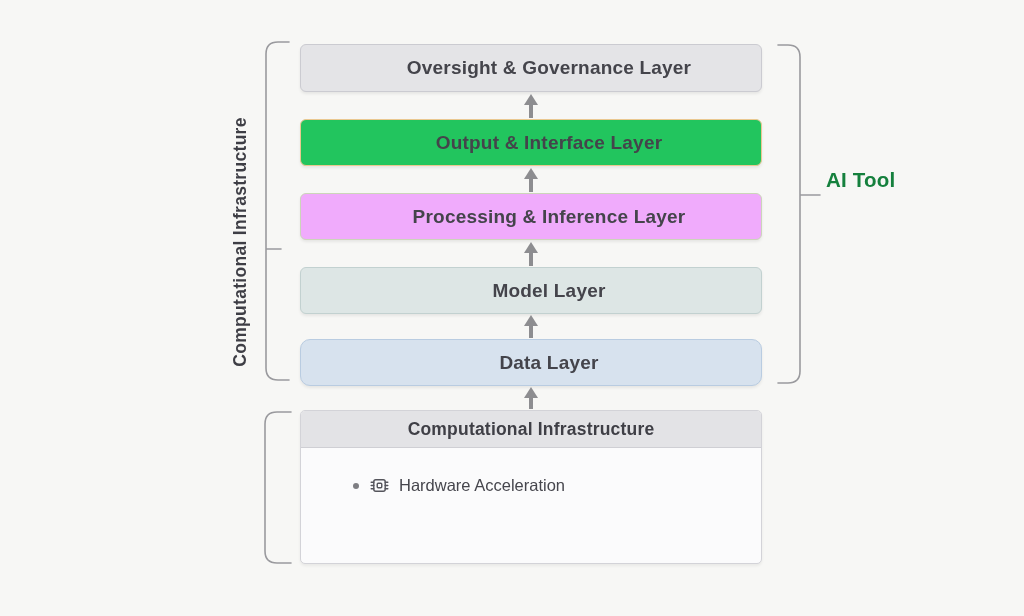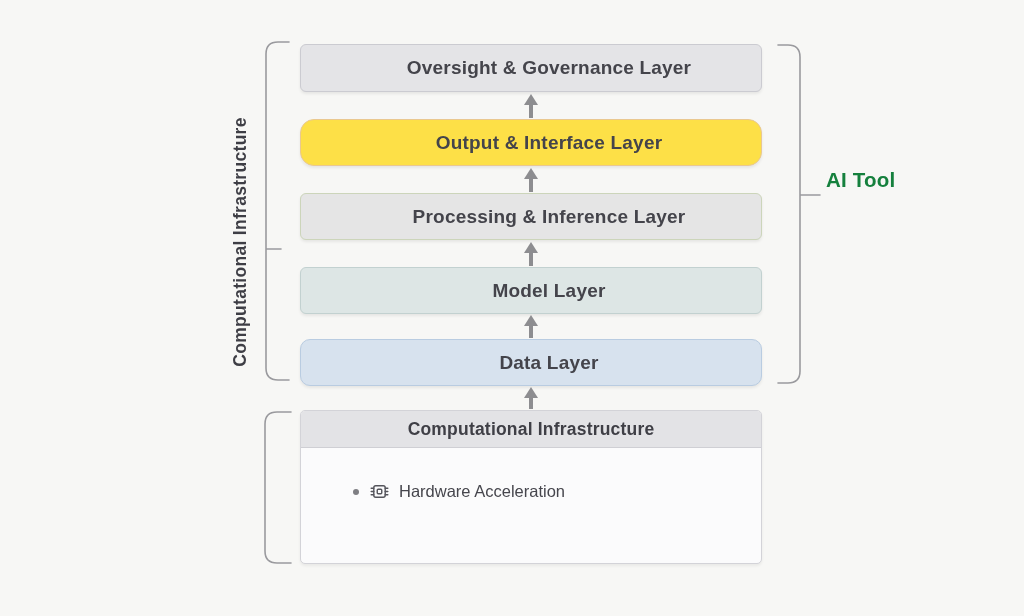--- a/index.html
+++ b/index.html
@@ -57,21 +57,21 @@
     box-shadow:0 2px 3px rgba(0,0,0,.06);
     overflow:hidden;
   }
   .infra-header{
     height:36px;
     background:#e3e3e6;
     border-bottom:1px solid #cfcfd4;
     display:flex;align-items:center;justify-content:center;
     font-size:17.5px;font-weight:600;color:#3f3f46;letter-spacing:.2px;
   }
-  .infra-body{padding:27px 0 0 52px;}
+  .infra-body{padding:21px 0 0 52px;}
   .infra-item{
     display:flex;align-items:center;
     height:33px;
     color:#4a4a51;
   }
   .infra-item .bullet{
     width:6px;height:6px;border-radius:50%;
     background:#7e7e83;margin-right:11px;flex:none;
   }
   .infra-item .ic{margin-right:10px;flex:none;color:#55555c;display:block;}
@@ -109,29 +109,29 @@
   <div class="vlabel">Computational Infrastructure</div>
 
   <div class="layer-box lb1" style="background: rgb(228, 228, 231); border-color: rgb(203, 203, 209);">
     <span>Oversight &amp; Governance Layer</span>
   </div>
   <div class="up-arrow a1">
       <div class="head"></div>
       <div class="stem"></div>
     </div>
 
-  <div class="layer-box lb2" style="background: #fde047; border-color: rgb(234, 200, 144); border-radius: 14px;">
+  <div class="layer-box lb2" style="background: #22c55e; border-color: rgb(234, 200, 144);">
     <span>Output &amp; Interface Layer</span>
   </div>
   <div class="up-arrow a2">
       <div class="head"></div>
       <div class="stem"></div>
     </div>
 
-  <div class="layer-box lb3" style="background: #e5e5e5; border-color: rgb(204, 213, 186);">
+  <div class="layer-box lb3" style="background: #f0abfc; border-color: rgb(204, 213, 186);">
     <span>Processing &amp; Inference Layer</span>
   </div>
   <div class="up-arrow a3">
       <div class="head"></div>
       <div class="stem"></div>
     </div>
 
   <div class="layer-box lb4" style="background: rgb(221, 230, 229); border-color: rgb(194, 209, 208);">
     <span>Model Layer</span>
   </div>

